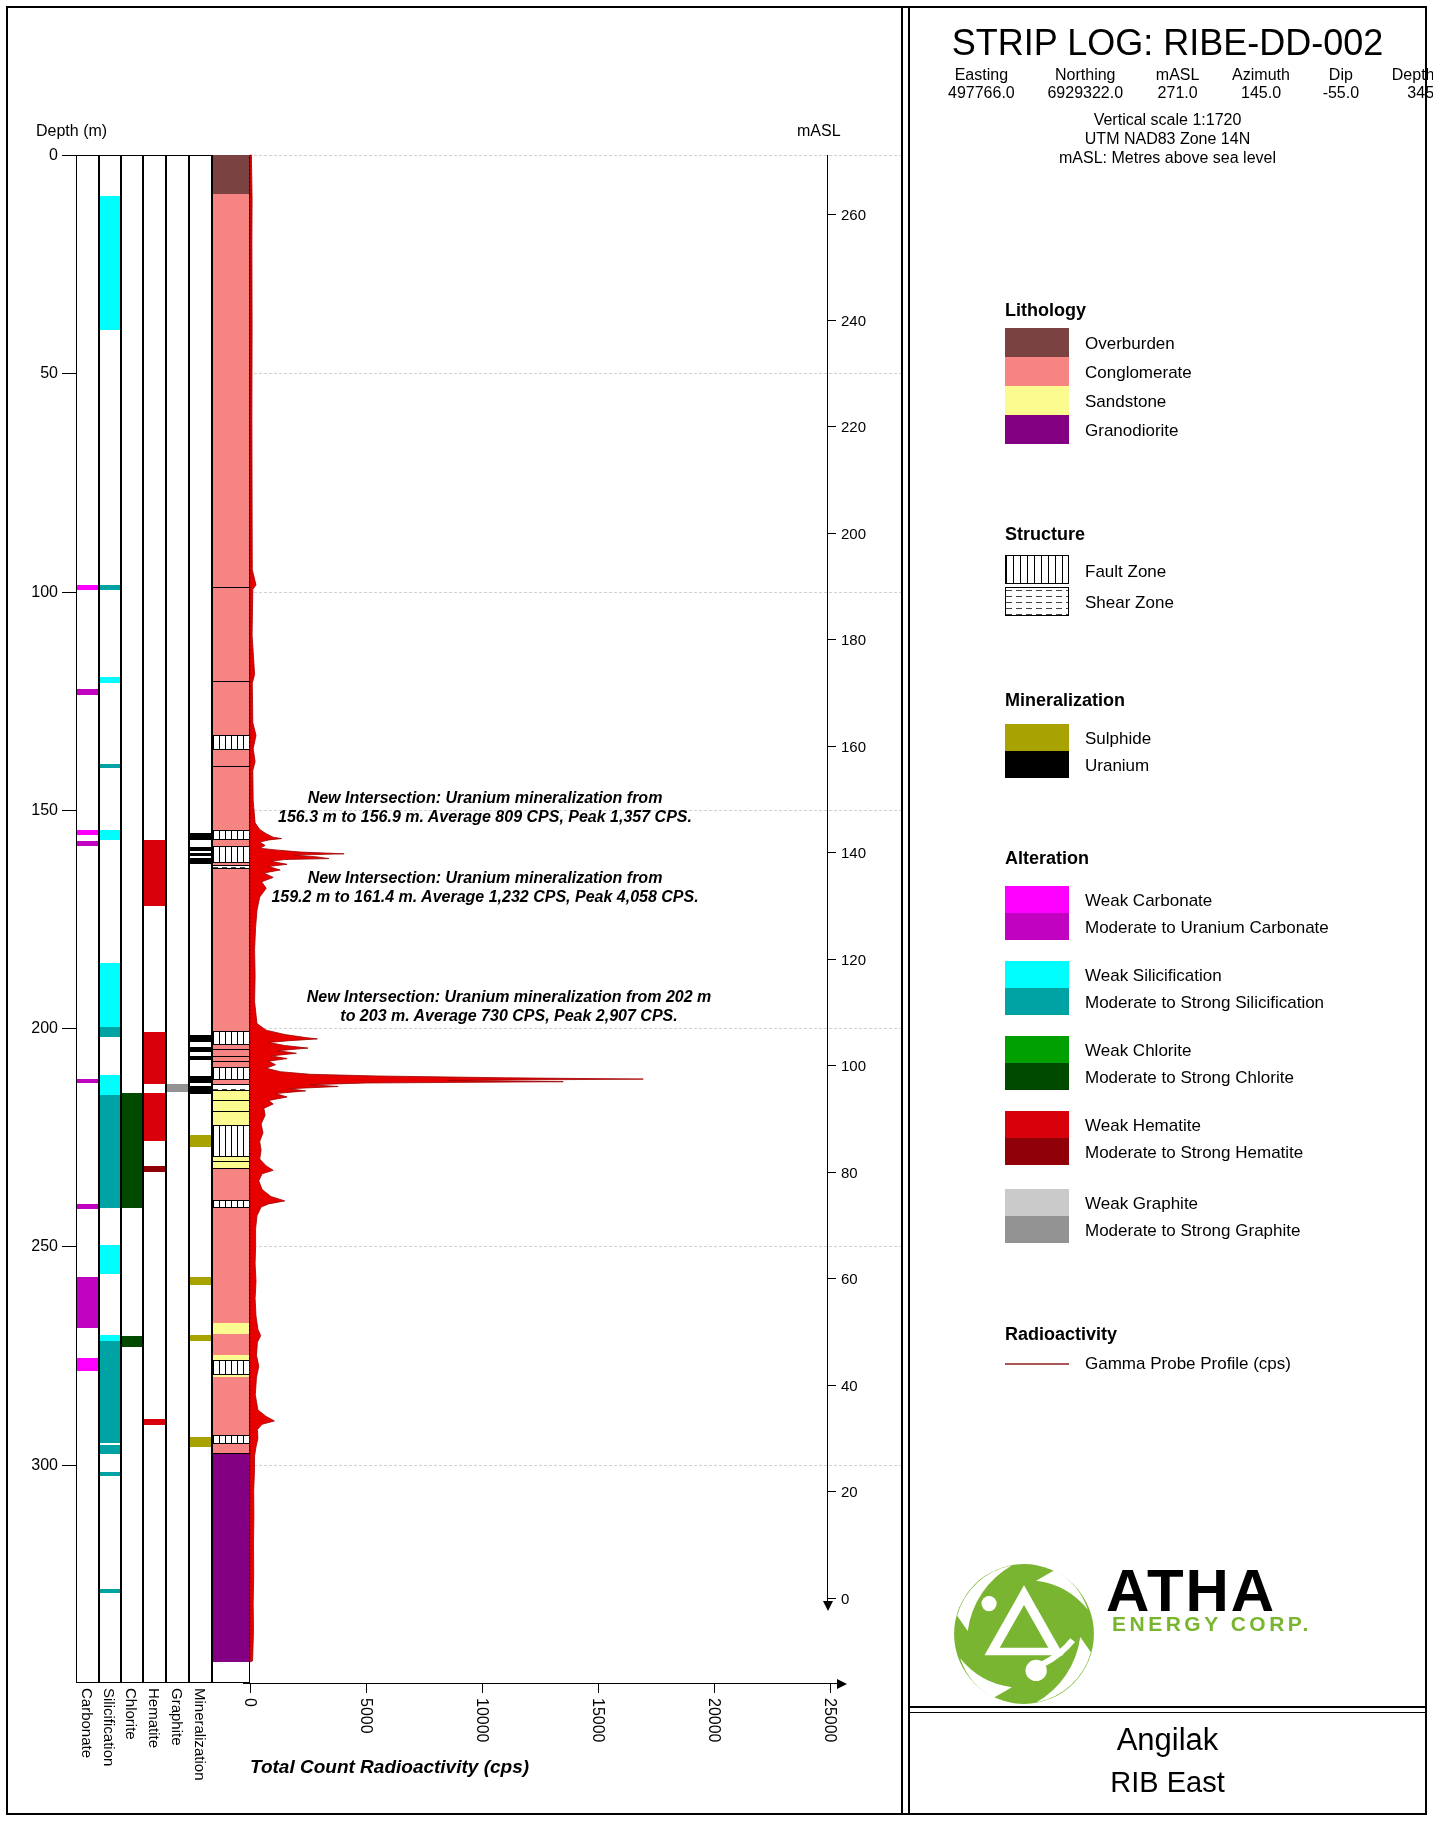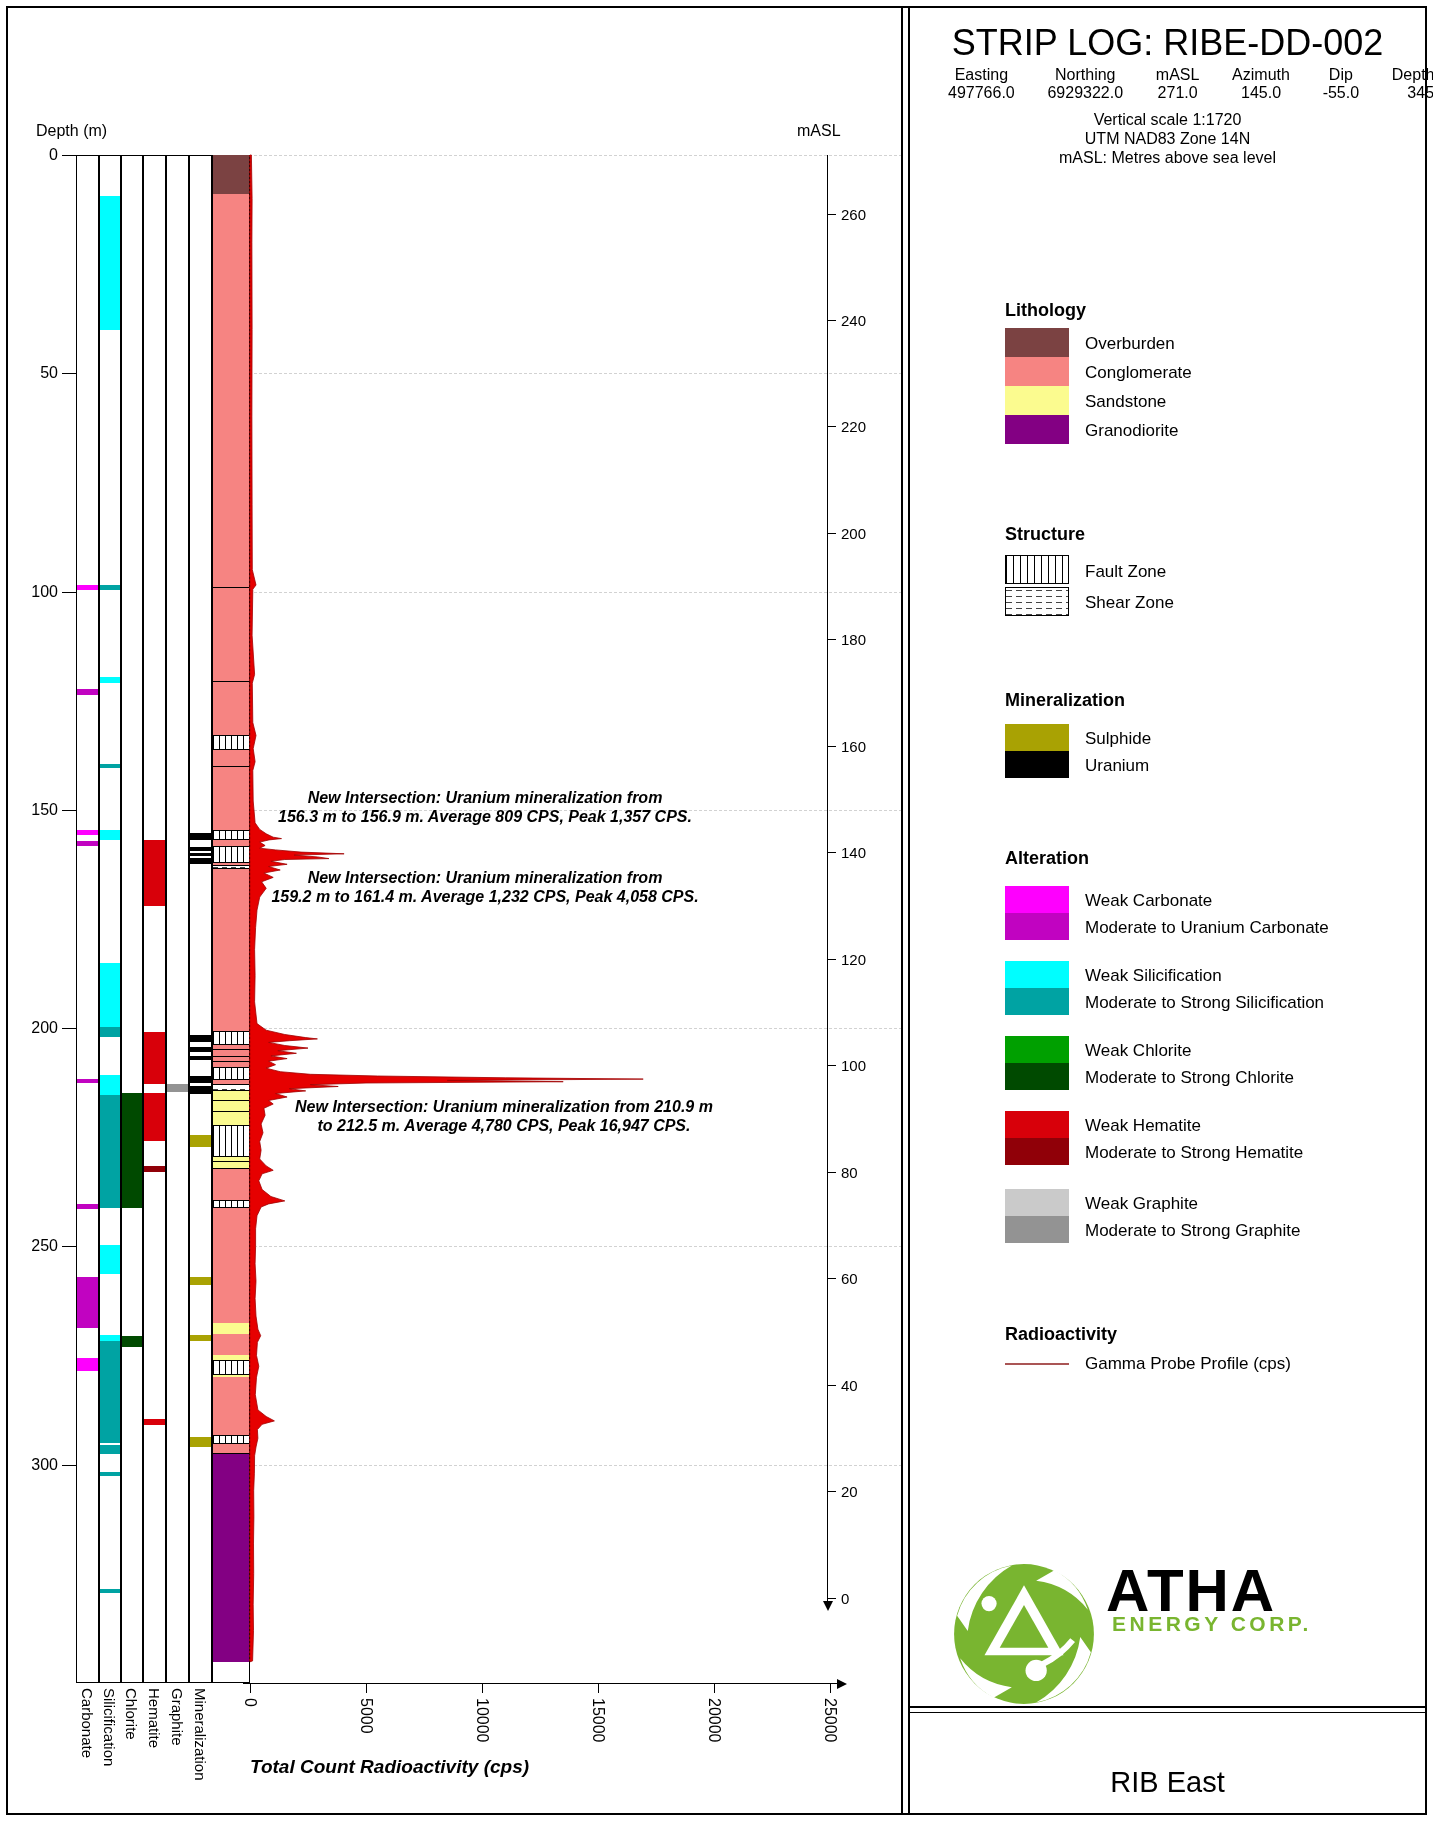--- a/index.html
+++ b/index.html
@@ -242,23 +242,23 @@
     </div>
 
   <div class="ann ann1">
     <div>New Intersection: Uranium mineralization from</div>
     <div>156.3 m to 156.9 m. Average 809 CPS, Peak 1,357 CPS.</div>
   </div>
   <div class="ann ann2">
     <div>New Intersection: Uranium mineralization from</div>
     <div>159.2 m to 161.4 m. Average 1,232 CPS, Peak 4,058 CPS.</div>
   </div>
-  <div class="ann ann4">
-    <div>New Intersection: Uranium mineralization from 210.9 m</div>
-    <div>to 212.5 m. Average 4,780 CPS, Peak 16,947 CPS.</div>
+  <div class="ann ann3">
+    <div>New Intersection: Uranium mineralization from 202 m</div>
+    <div>to 203 m. Average 730 CPS, Peak 2,907 CPS.</div>
   </div>
 
   <div class="cps-title">Total Count Radioactivity (cps)</div>
 
   <div class="rp-title">STRIP LOG: RIBE-DD-002</div>
   <div class="rp-fields">
     <div class="fld">
       <div>Easting</div>
       <div>497766.0</div>
     </div>
@@ -353,14 +353,15 @@
     <path d="M 50,31 L 66,59 L 34,59 Z" fill="#79b530"></path>
     <circle cx="58" cy="74" r="7" fill="#fff"></circle>
     <path d="M 62,70 Q 74,64 82,54" stroke="#fff" stroke-width="4" fill="none"></path>
     <circle cx="27" cy="30" r="5" fill="#fff"></circle>
   </svg>
   <div class="atha-name">ATHA</div>
   <div class="atha-sub" style="color: rgb(121, 181, 48);">ENERGY CORP.</div>
 
   <div class="f-line1"></div>
   <div class="f-line2"></div>
+  <div class="f-project">Angilak</div>
   <div class="f-area">RIB East</div>
 </div>
 
 </body></html>

